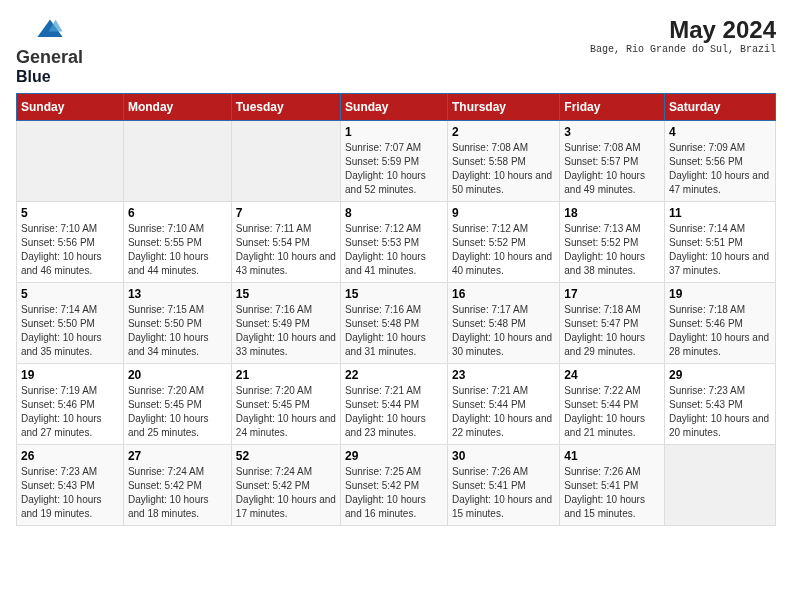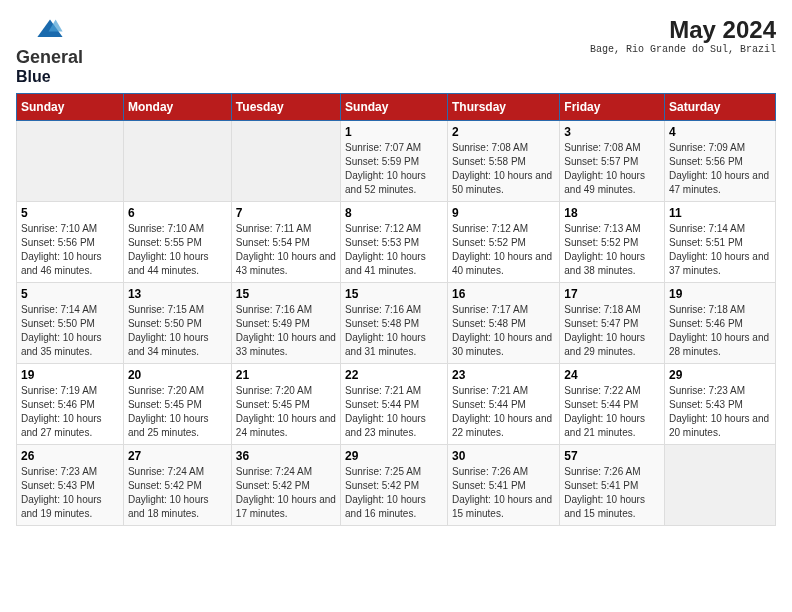--- a/index.html
+++ b/index.html
@@ -237,31 +237,31 @@
       <tr>
         <td>
           <span class="day-number">26</span>
           <div class="day-info">Sunrise: 7:23 AM<br>Sunset: 5:43 PM<br>Daylight: 10 hours and 19 minutes.</div>
         </td>
         <td>
           <span class="day-number">27</span>
           <div class="day-info">Sunrise: 7:24 AM<br>Sunset: 5:42 PM<br>Daylight: 10 hours and 18 minutes.</div>
         </td>
         <td>
-          <span class="day-number">36</span>
+          <span class="day-number">52</span>
           <div class="day-info">Sunrise: 7:24 AM<br>Sunset: 5:42 PM<br>Daylight: 10 hours and 17 minutes.</div>
         </td>
         <td>
           <span class="day-number">29</span>
           <div class="day-info">Sunrise: 7:25 AM<br>Sunset: 5:42 PM<br>Daylight: 10 hours and 16 minutes.</div>
         </td>
         <td>
           <span class="day-number">30</span>
           <div class="day-info">Sunrise: 7:26 AM<br>Sunset: 5:41 PM<br>Daylight: 10 hours and 15 minutes.</div>
         </td>
         <td>
-          <span class="day-number">57</span>
+          <span class="day-number">41</span>
           <div class="day-info">Sunrise: 7:26 AM<br>Sunset: 5:41 PM<br>Daylight: 10 hours and 15 minutes.</div>
         </td>
         <td class="empty-cell"></td>
       </tr>
     </tbody>
 </table>
 
 </body></html>

